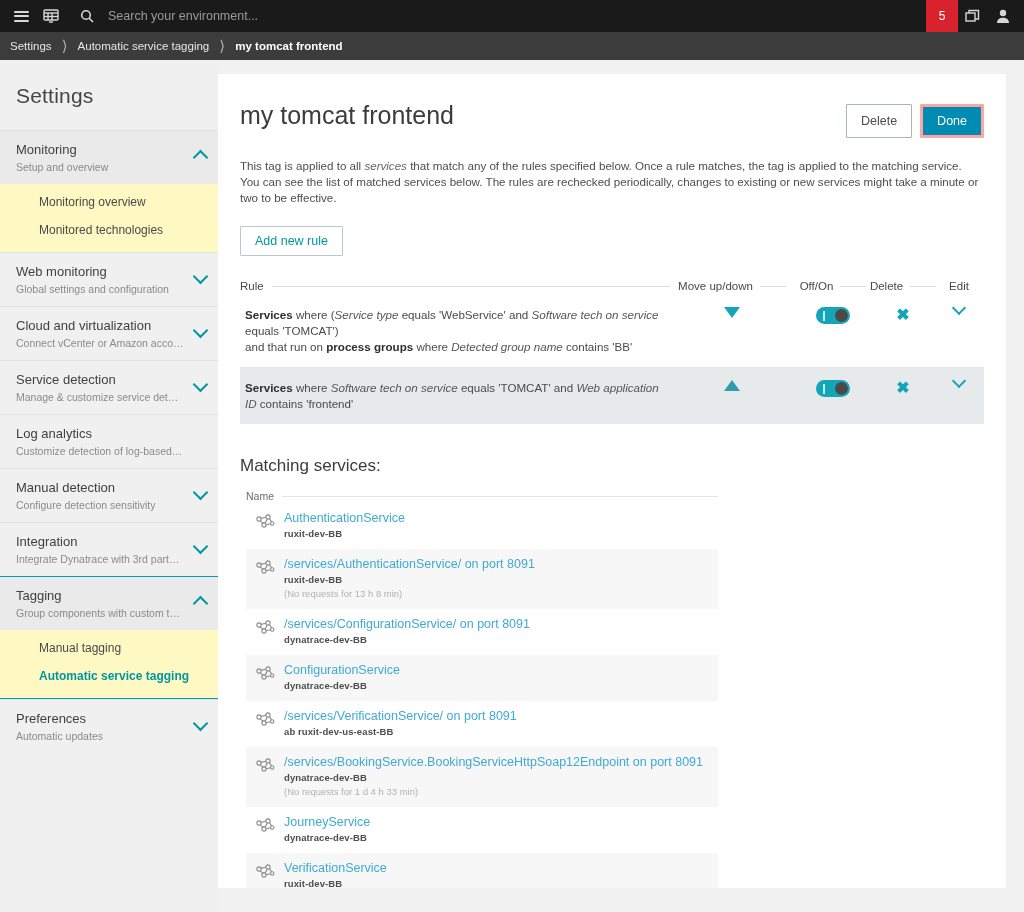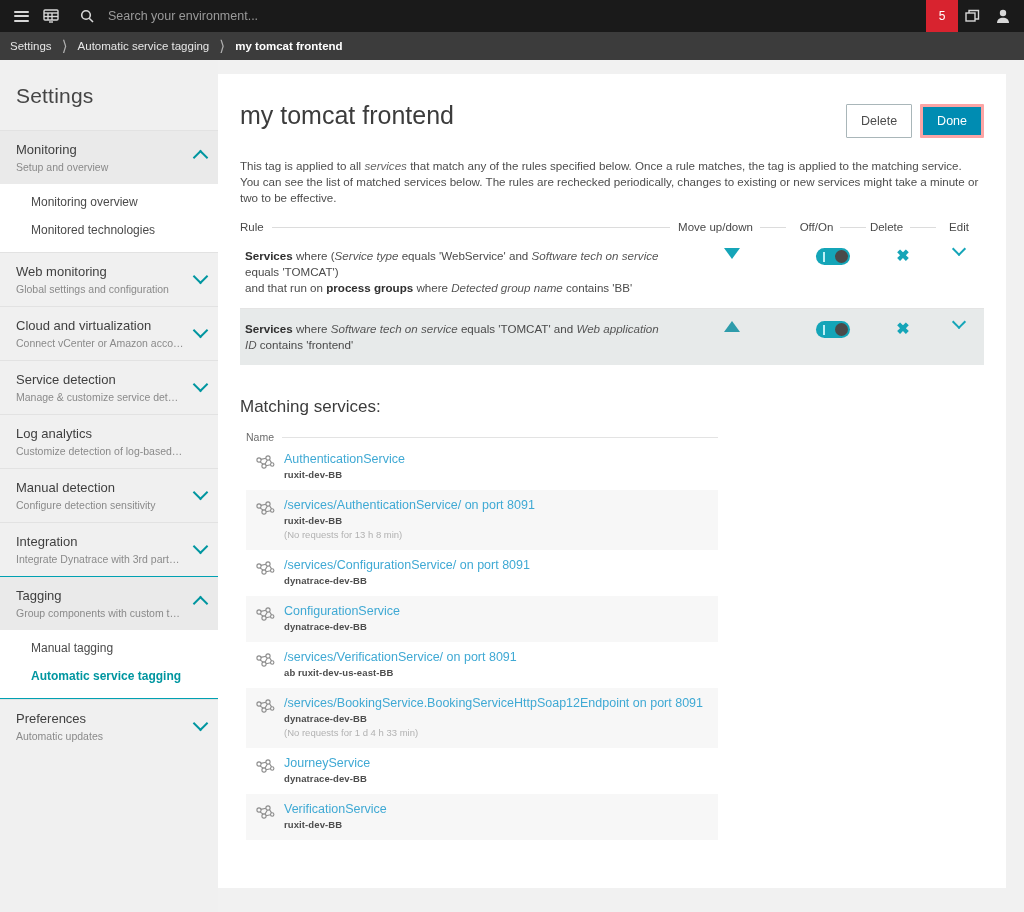--- a/index.html
+++ b/index.html
@@ -67,21 +67,21 @@
   .sb-group-head { padding: 10px 34px 9px 16px; }
   .sb-group-title { font-size: 13px; color: #3f3f3f; line-height: 17px; }
   .sb-group-sub { font-size: 10.5px; color: #8a8a8a; line-height: 16px; margin-top: 1px;
                   white-space: nowrap; overflow: hidden; text-overflow: ellipsis; }
   .chev {
     position: absolute; right: 12px; top: 18px;
     width: 11px; height: 11px; border-right: 2px solid #0096a0; border-bottom: 2px solid #0096a0;
   }
   .chev.down { transform: rotate(45deg); }
   .chev.up { transform: rotate(-135deg); top: 21px; }
-  .sb-sub-list { background: #ffffff; padding: 4px 0 8px 0; }
+  .sb-sub-list { background: #fef9c3; padding: 4px 0 8px 8px; }
   .sb-sub-item { font-size: 12px; color: #4a4a4a; padding: 7px 10px 7px 31px; cursor: pointer; }
   .sb-sub-item.active { color: #0096a0; font-weight: bold; }
   .sb-bottom-border { border-bottom: 1px solid #00a1b2; }
 
   
   .main { flex: 1; padding: 14px 18px 0 0; }
   .card {
     background: #fff; height: 814px; position: relative;
     padding: 26px 22px 0 22px; overflow: hidden;
   }
@@ -95,21 +95,21 @@
   .btn-secondary { background: #fff; border: 1px solid #a9b6b9; color: #4c4c4c; }
   .btn-primary { background: #008cb2; border: 3px solid #fca5a5; color: #fff; }
   .btn-link-outline { background: #fff; border: 1px solid #bcc7ca; color: #0096a0; }
 
   .desc { font-size: 11.6px; color: #4d4d4d; line-height: 16px; margin-top: 20px; max-width: 742px; }
   .desc i { font-style: italic; color: #666; }
 
   .addrule-wrap { margin-top: 20px; }
 
   
-  .rules { margin-top: 15px; }
+  .rules { margin-top: 24px; }
   .rules-head { display: flex; align-items: center; font-size: 11.5px; color: #494949; padding-bottom: 3px; }
   .rh-rule { flex: 1; display: flex; align-items: center; gap: 8px; }
   .rh-line { flex: 1; height: 1px; background: #dcdcdc; }
   .rh-col { display: flex; align-items: center; gap: 7px; }
   .rh-col .rh-line { width: 26px; flex: none; }
   .col-move { width: 124px; justify-content: center; }
   .col-off  { width: 78px;  justify-content: center; }
   .col-del  { width: 62px;  justify-content: center; }
   .col-edit { width: 50px;  justify-content: center; }
 
@@ -289,20 +289,23 @@
       <div class="card-head">
         <h1 class="page-title">my tomcat frontend</h1>
         <div class="head-actions">
           <button class="btn btn-secondary">Delete</button>
           <button class="btn btn-primary">Done</button>
         </div>
       </div>
 
       <p class="desc" id="page-desc">This tag is applied to all <i>services</i> that match any of the rules specified below. Once a rule matches, the tag is applied to the matching service. You can see the list of matched services below. The rules are rechecked periodically, changes to existing or new services might take a minute or two to be effective.</p>
 
+      <div class="addrule-wrap">
+        <button class="btn btn-link-outline">Add new rule</button>
+      </div>
 
       <div class="rules">
         <div class="rules-head">
           <span class="rh-rule">
             <span>Rule</span>
             <span class="rh-line"></span>
           </span>
           <span class="rh-col col-move">
             <span>Move up/down</span>
             <span class="rh-line"></span>

